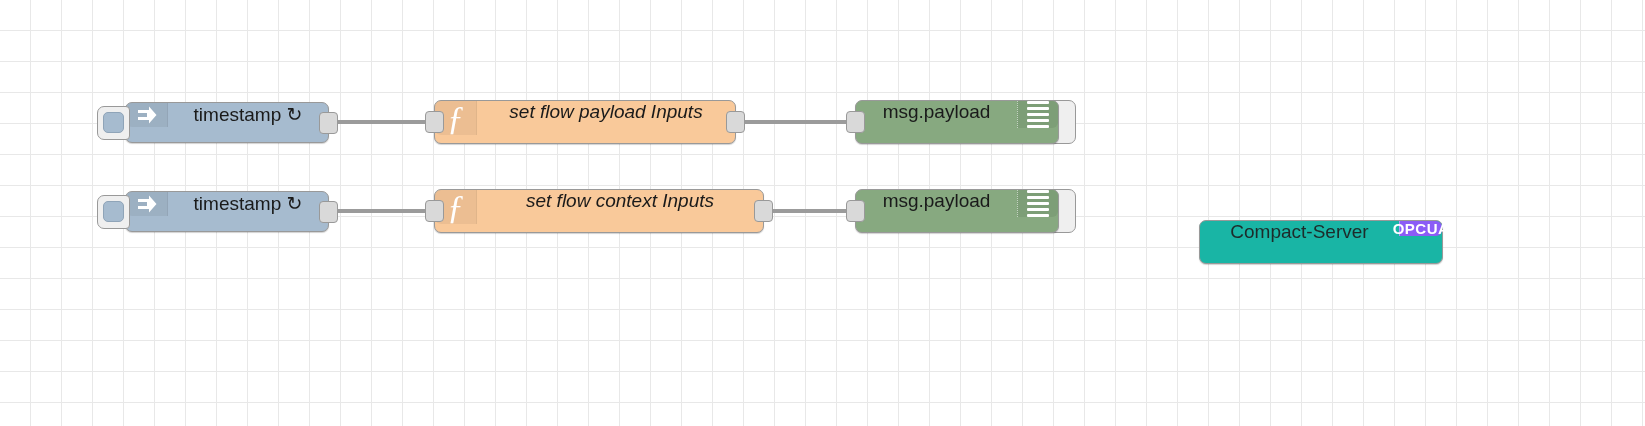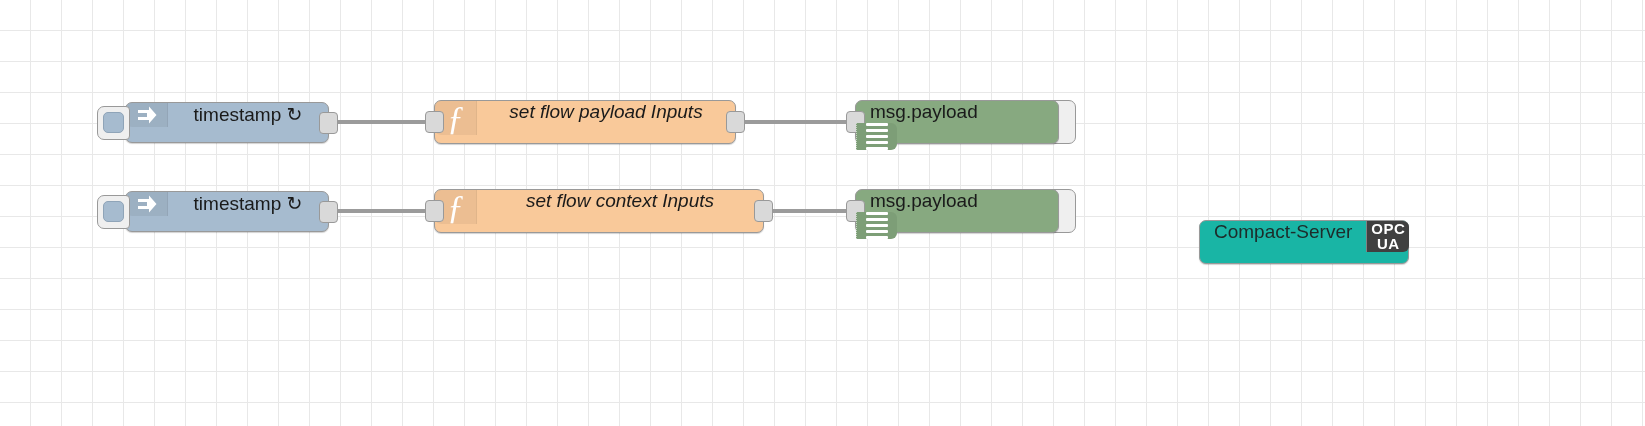--- a/index.html
+++ b/index.html
@@ -122,21 +122,20 @@
     font-style: italic;
     font-size: 34px;
     line-height: 1;
     color: #ffffff;
     font-weight: 400;
   }
 
   
   .node-debug {
     background: #87a980;
-    flex-direction: column;
   }
   .debug-toggle {
     position: absolute;
     right: -17px;
     top: 50%;
     transform: translateY(-50%);
     width: 34px;
     height: 34px;
     box-sizing: border-box;
     background: #efefef;
@@ -169,25 +168,24 @@
   .node-opcua {
     background: #19b5a5;
   }
   .node-opcua .node-label {
     color: #1d2b2a;
     font-size: 19px;
   }
   .opcua-icon-box {
     width: 42px;
     flex: none;
-    background: #404040;
+    background: #8b5cf6;
     border-left: 1px solid rgba(255,255,255,0.35);
     border-radius: 0 6px 6px 0;
     display: flex;
-    flex-direction: column;
     align-items: center;
     justify-content: center;
     line-height: 1.02;
   }
   .opcua-text {
     color: #ffffff;
     font-size: 15px;
     font-weight: 700;
     letter-spacing: 0.5px;
   }
@@ -267,21 +265,21 @@
     <div class="node-label">msg.payload</div>
     <div class="debug-icon-box">
       <div class="debug-bar"></div>
       <div class="debug-bar"></div>
       <div class="debug-bar"></div>
       <div class="debug-bar"></div>
       <div class="debug-bar"></div>
     </div>
   </div>
 
-  <div class="node node-opcua" style="left:1199px; top:220px; width:210px; height:44px;">
+  <div class="node node-opcua" style="left:1199px; top:220px; width:244px; height:44px;">
     <div class="node-label">Compact-Server</div>
     <div class="opcua-icon-box">
       <span class="opcua-text">OPC</span>
       <span class="opcua-text">UA</span>
     </div>
   </div>
 
 </div>
 
 </body></html>

